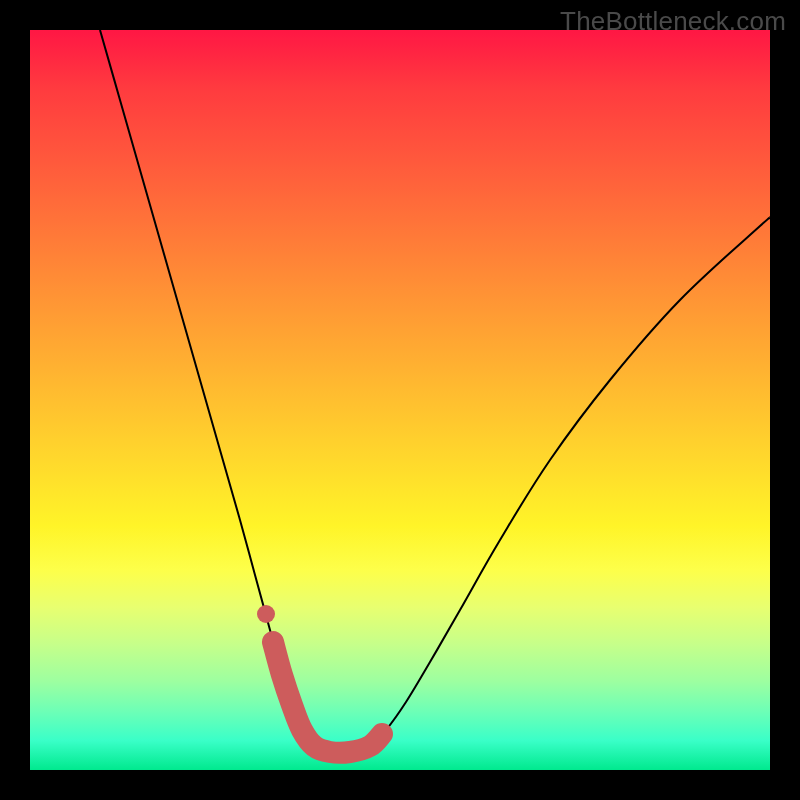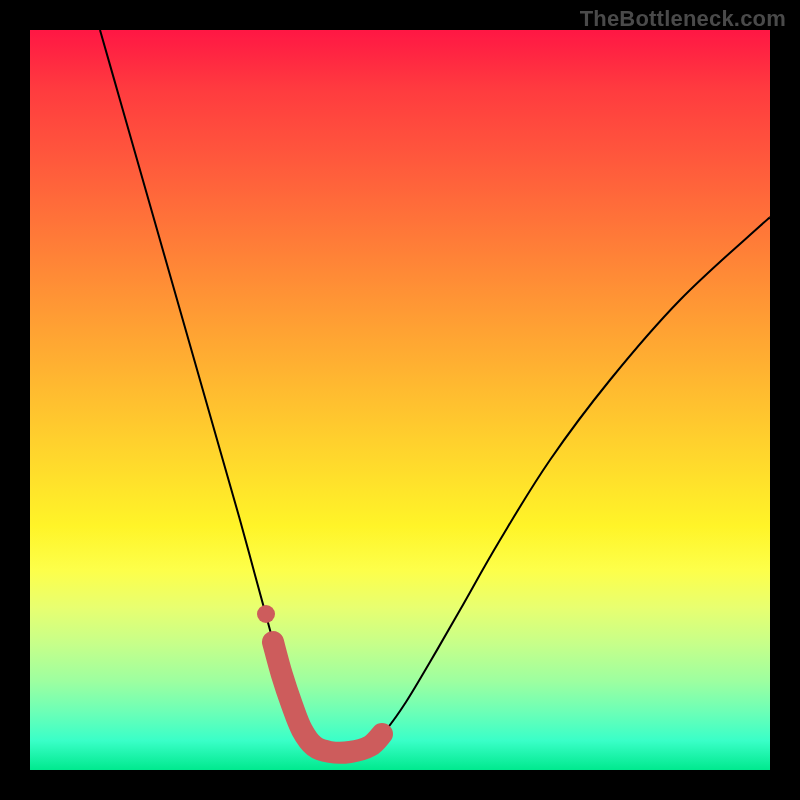--- a/index.html
+++ b/index.html
@@ -32,22 +32,22 @@
       #9dffa0 88%,
       #6effb6 92%,
       #3affc8 96%,
       #00e98e 100%);
   }
   .watermark {
     position: absolute;
     top: 6px;
     right: 14px;
     color: #4a4a4a;
-    font-size: 22px;
-    font-weight: 700;
+    font-size: 26px;
+    font-weight: 400;
     letter-spacing: 0.2px;
     pointer-events: none;
     user-select: none;
   }
   svg.curve {
     position: absolute;
     left: 0;
     top: 0;
     width: 740px;
     height: 740px;

